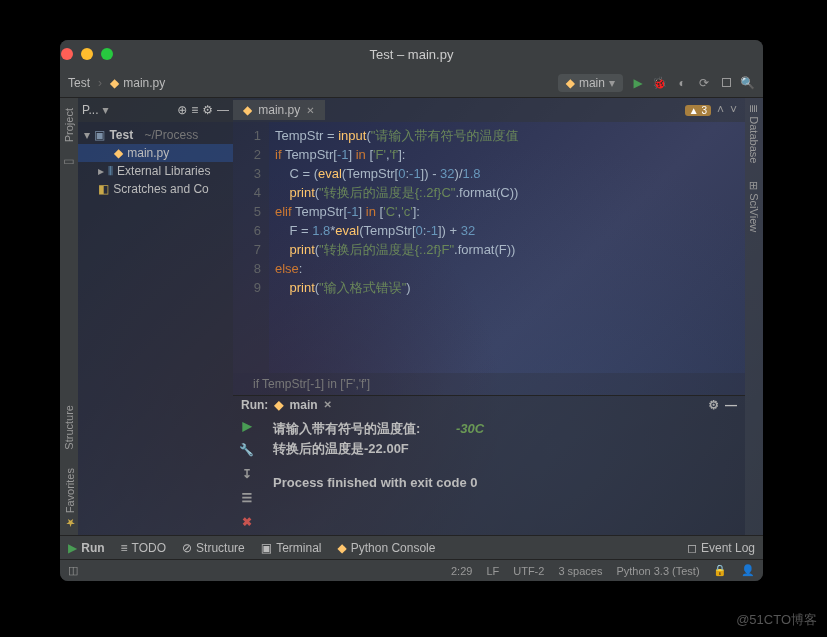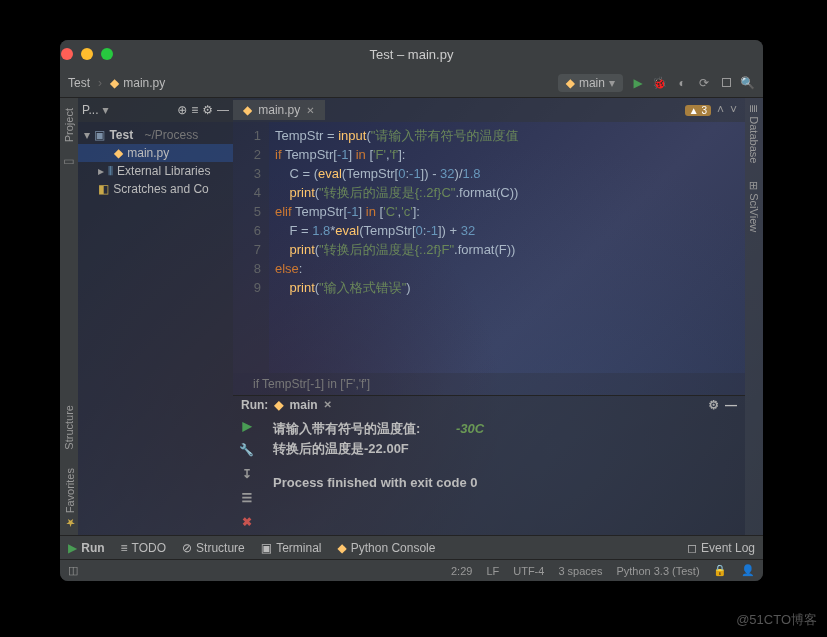--- a/index.html
+++ b/index.html
@@ -235,21 +235,21 @@
         <span>◻</span>
         <span>Event Log</span>
       </div>
   </div>
 
   <div class="status-bar">
     <span>◫</span>
     <div class="status-right">
       <span>2:29</span>
       <span>LF</span>
-      <span>UTF-4</span>
+      <span>UTF-2</span>
       <span>3 spaces</span>
       <span>Python 3.3 (Test)</span>
       <span>🔒</span>
       <span>👤</span>
     </div>
   </div>
 </div>
 
 <div class="watermark">@51CTO博客</div>
 

